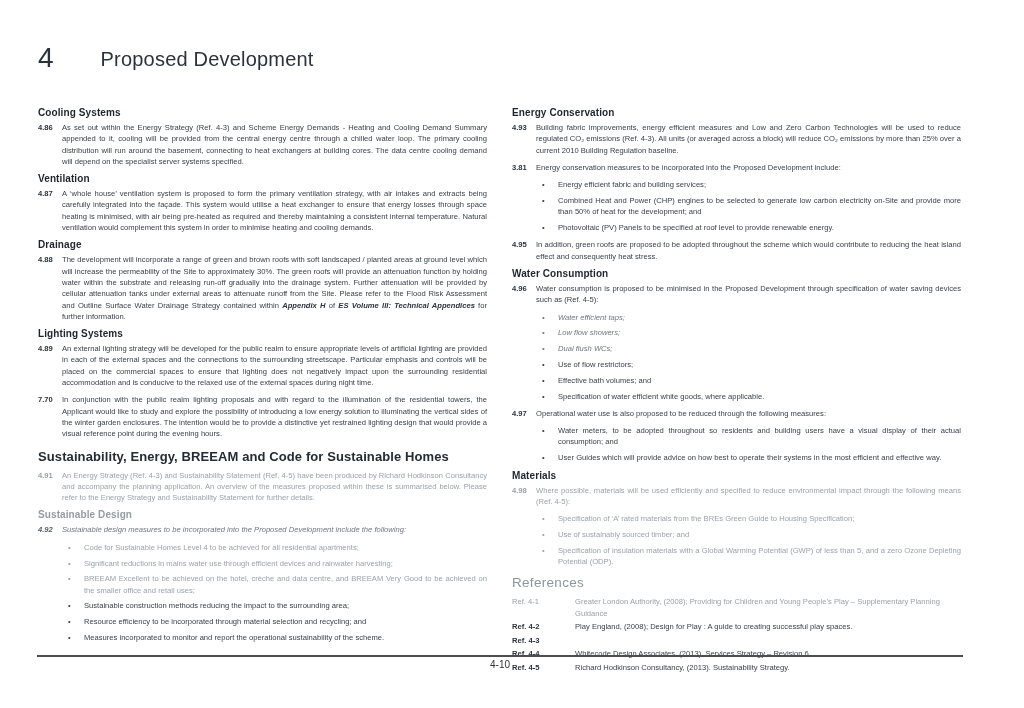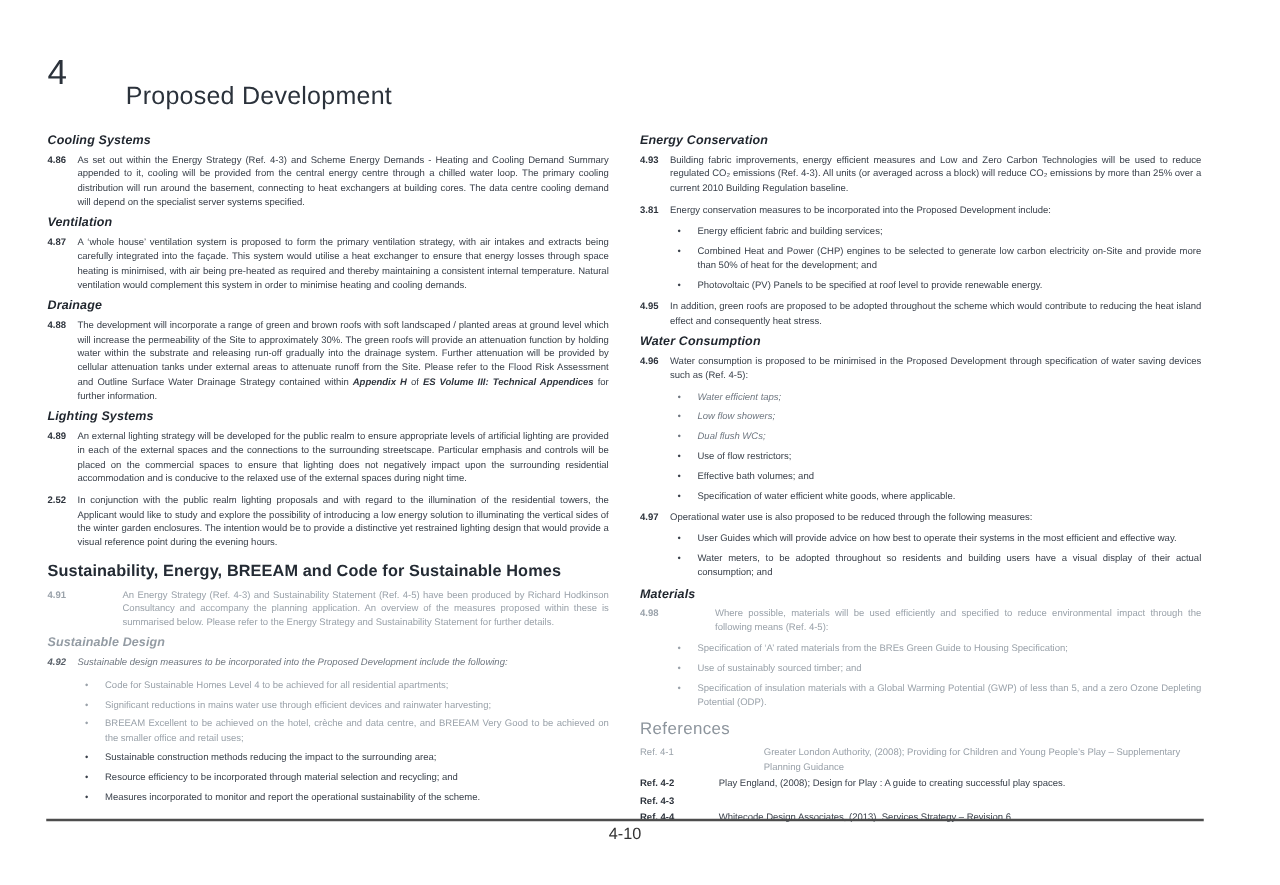--- a/index.html
+++ b/index.html
@@ -7,30 +7,30 @@
     position:relative;
     width:1024px;height:708px;
     background:#ffffff;
     font-family:"Liberation Sans","DejaVu Sans",sans-serif;
     color:#3a414b;
     overflow:hidden;
     margin:0 auto;
   }
   .doc-header{position:absolute;top:44px;left:38px;display:flex;align-items:flex-start;}
   .chapter-num{font-size:28px;color:#2b323b;line-height:1;}
-  .doc-title{font-size:20px;color:#2b323b;line-height:1.2;margin-left:47px;margin-top:21px;letter-spacing:.2px;}
+  .doc-title{font-size:20px;color:#2b323b;line-height:1.2;margin-left:47px;margin-top:3px;letter-spacing:.2px;}
 
   .columns{
     position:absolute;top:104px;left:38px;
     display:flex;column-gap:25px;
   }
   .col{width:449px;}
 
   .subhead{
-    font-size:10px;font-weight:bold;font-style:italic;
+    font-size:10px;font-weight:bold;
     color:#1f252d;margin:3px 0 4px 0;letter-spacing:.1px;
   }
   .bighead{
     font-size:13px;font-weight:bold;color:#242b34;
     margin:9px 0 6px 0;letter-spacing:.1px;
   }
   .refhead{
     font-size:13.5px;font-weight:400;color:#8d959d;
     margin:8px 0 6px 0;letter-spacing:.3px;
   }
@@ -38,39 +38,39 @@
   .para{display:flex;margin:0 0 6px 0;font-size:7.6px;line-height:11.3px;}
   .para .num{width:24px;flex-shrink:0;font-weight:bold;color:#2d333c;}
   .para .ptext{flex:1;text-align:justify;}
 
   ul.bullets{margin:0 0 6px 0;padding:0 0 0 24px;list-style:none;font-size:7.6px;line-height:11.3px;}
   ul.bullets li{position:relative;padding-left:22px;margin-bottom:4.5px;text-align:justify;}
   ul.bullets li::before{content:"\2022";position:absolute;left:6px;top:0;}
 
   .bold-italic{font-weight:bold;font-style:italic;color:#2d333c;}
 
-  .fade1{color:#9aa2aa;gap:36px;}
+  .fade1{color:#9aa2aa;}
   .fade1 .num{color:#9aa2aa;}
   .fade2{color:#6f7780;font-style:italic;}
   .fade2 .num{color:#596069;}
   .subhead.fade1{color:#949ca4;}
 
   .refs{font-size:7.6px;line-height:11.3px;}
   .ref-row{display:flex;margin-bottom:2.2px;}
   .ref-label{width:63px;flex-shrink:0;font-weight:bold;color:#2d333c;}
   .ref-row.fade1 .ref-label{font-weight:normal;color:#9aa2aa;}
   .ref-text{flex:1;}
 
   .footer-rule{
     position:absolute;left:37px;right:61px;top:655px;
     border-top:2px solid #4d4d4d;height:0;
   }
   .page-number{
     position:absolute;top:659px;left:37px;right:61px;
-    text-align:center;font-size:13px;color:#333;
+    text-align:center;font-size:10px;color:#333;
   }
 </style>
 </head>
 <body>
 
 <div class="page">
 
   <div class="doc-header">
     <div class="chapter-num">4</div>
     <div class="doc-title">Proposed Development</div>
@@ -97,21 +97,21 @@
         <span class="num">4.88</span>
         <span class="ptext"><span>The development will incorporate a range of green and brown roofs with soft landscaped / planted areas at ground level which will increase the permeability of the Site to approximately 30%.  The green roofs will provide an attenuation function by holding water within the substrate and releasing run-off gradually into the drainage system. Further attenuation will be provided by cellular attenuation tanks under external areas to attenuate runoff from the Site.  Please refer to the Flood Risk Assessment and Outline Surface Water Drainage Strategy contained within </span><span class="bold-italic">Appendix H</span><span> of </span><span class="bold-italic">ES Volume III: Technical Appendices</span><span> for further information.</span></span>
       </div>
 
       <div class="subhead">Lighting Systems</div>
       <div class="para">
         <span class="num">4.89</span>
         <span class="ptext">An external lighting strategy will be developed for the public realm to ensure appropriate levels of artificial lighting are provided in each of the external spaces and the connections to the surrounding streetscape. Particular emphasis and controls will be placed on the commercial spaces to ensure that lighting does not negatively impact upon the surrounding residential accommodation and is conducive to the relaxed use of the external spaces during night time.</span>
       </div>
       <div class="para">
-        <span class="num">2.52</span>
+        <span class="num">7.70</span>
         <span class="ptext">In conjunction with the public realm lighting proposals and with regard to the illumination of the residential towers, the Applicant would like to study and explore the possibility of introducing a low energy solution to illuminating the vertical sides of the winter garden enclosures. The intention would be to provide a distinctive yet restrained lighting design that would provide a visual reference point during the evening hours.</span>
       </div>
 
       <div class="bighead">Sustainability, Energy, BREEAM and Code for Sustainable Homes</div>
       <div class="para fade1">
         <span class="num">4.91</span>
         <span class="ptext">An Energy Strategy (Ref. 4-3) and Sustainability Statement (Ref. 4-5) have been produced by Richard Hodkinson Consultancy and accompany the planning application.  An overview of the measures proposed within these is summarised below.  Please refer to the Energy Strategy and Sustainability Statement for further details.</span>
       </div>
 
       <div class="subhead fade1">Sustainable Design</div>
@@ -161,22 +161,22 @@
         <li class="fade2">Dual flush WCs;</li>
         <li>Use of flow restrictors;</li>
         <li>Effective bath volumes; and</li>
         <li>Specification of water efficient white goods, where applicable.</li>
       </ul>
       <div class="para">
         <span class="num">4.97</span>
         <span class="ptext">Operational water use is also proposed to be reduced through the following measures:</span>
       </div>
       <ul class="bullets">
+        <li>Water meters, to be adopted throughout so residents and building users have a visual display of their actual consumption; and</li>
         <li>User Guides which will provide advice on how best to operate their systems in the most efficient and effective way.</li>
-        <li>Water meters, to be adopted throughout so residents and building users have a visual display of their actual consumption; and</li>
       </ul>
 
       <div class="subhead">Materials</div>
       <div class="para fade1">
         <span class="num">4.98</span>
         <span class="ptext">Where possible, materials will be used efficiently and specified to reduce environmental impact through the following means (Ref. 4-5):</span>
       </div>
       <ul class="bullets">
         <li class="fade1">Specification of ‘A’ rated materials from the BREs Green Guide to Housing Specification;</li>
         <li class="fade1">Use of sustainably sourced timber; and</li>
@@ -193,20 +193,24 @@
           <span class="ref-label">Ref. 4-2</span>
           <span class="ref-text">Play England, (2008); Design for Play : A guide to creating successful play spaces.</span>
         </div>
         <div class="ref-row">
           <span class="ref-label">Ref. 4-3</span>
         </div>
         <div class="ref-row">
           <span class="ref-label">Ref. 4-4</span>
           <span class="ref-text">Whitecode Design Associates, (2013). Services Strategy – Revision 6.</span>
         </div>
+        <div class="ref-row">
+          <span class="ref-label">Ref. 4-5</span>
+          <span class="ref-text">Richard Hodkinson Consultancy, (2013).  Sustainability Strategy.</span>
+        </div>
       </div>
     </div>
   </div>
 
   <div class="footer-rule"></div>
   <div class="page-number">4-10</div>
 
 </div>
 
 </body></html>

